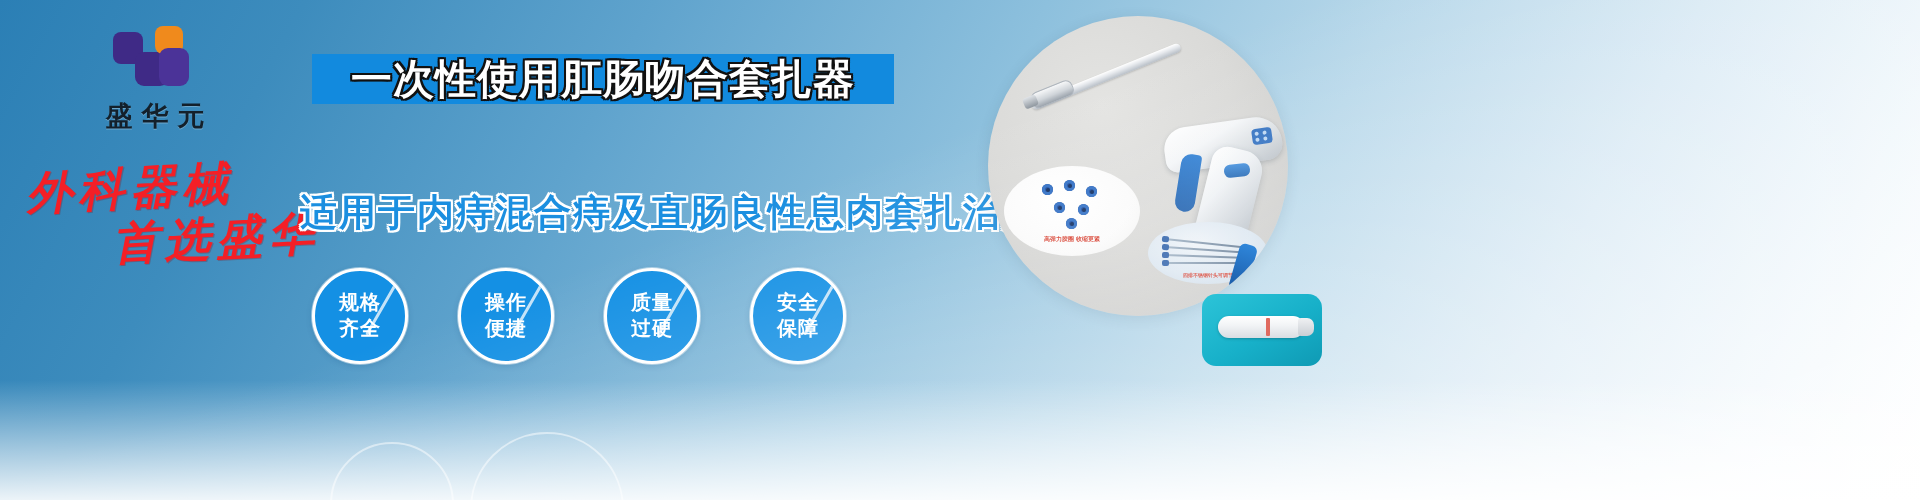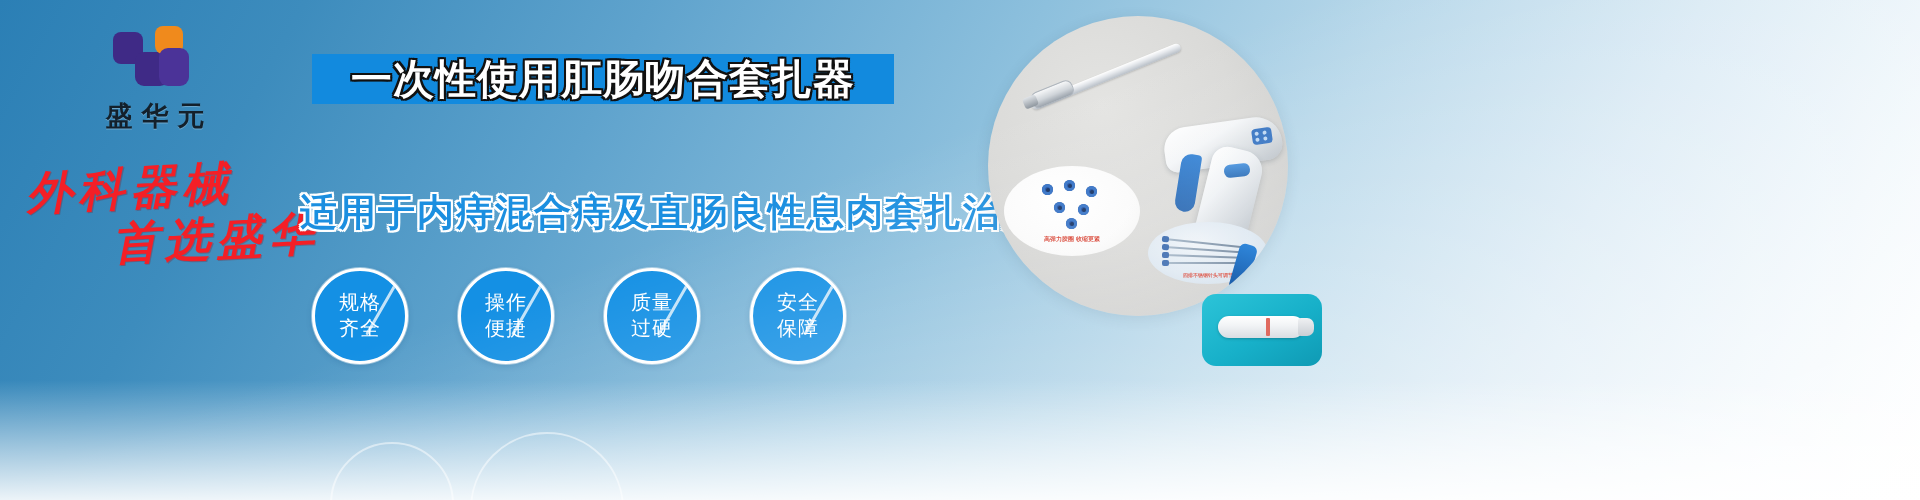--- a/index.html
+++ b/index.html
@@ -156,21 +156,21 @@
     right: 21px;
     top: 4px;
     transform: rotate(30deg);
     border-radius: 2px;
   }
   .feature span {
     position: relative;
     z-index: 2;
     color: #ffffff;
     font-size: 20px;
-    font-weight: normal;
+    font-weight: bold;
     line-height: 1.28;
     font-family: "DejaVu Sans", sans-serif;
     letter-spacing: 1px;
   }
 
   
   .photo-wrap {
     position: absolute;
     left: 988px;
     top: 16px;

